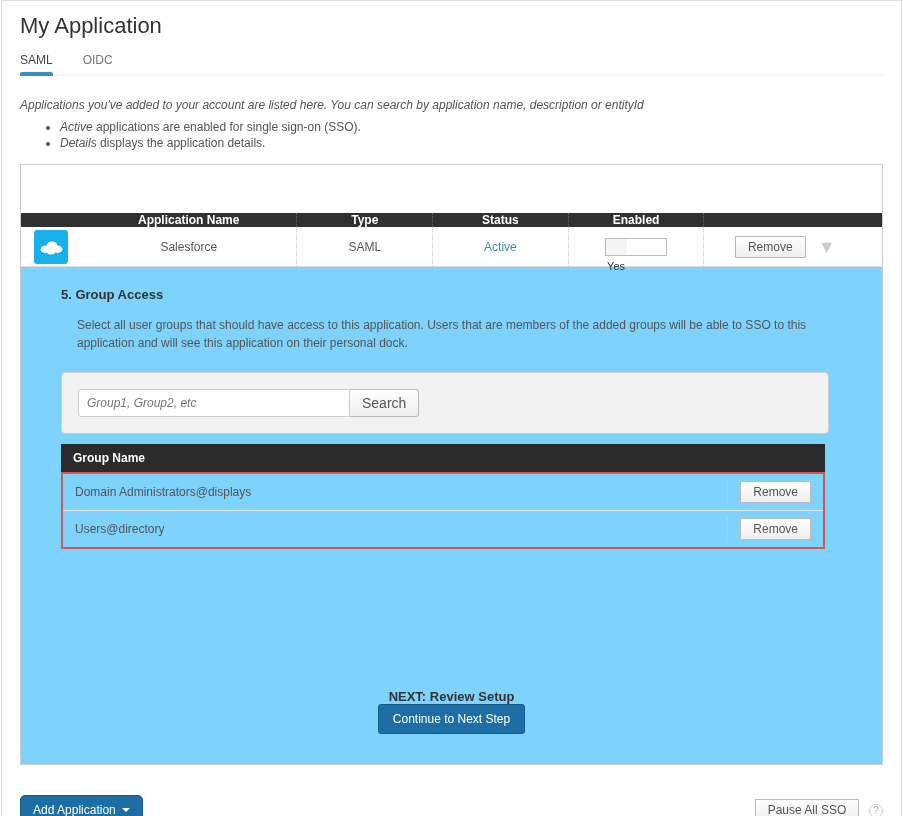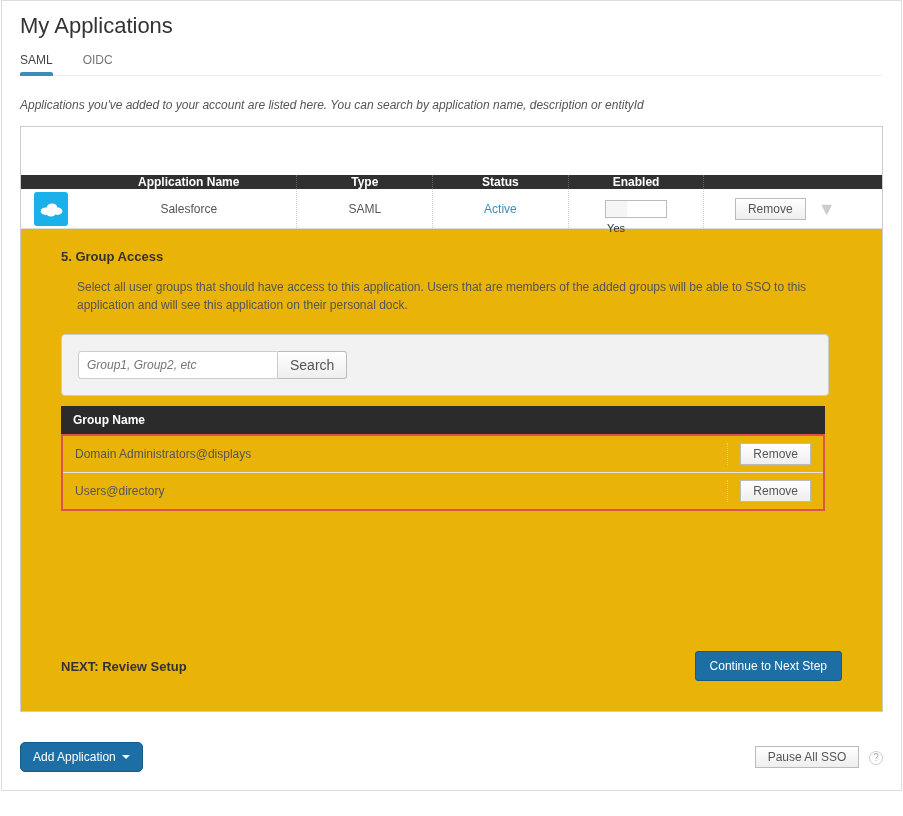--- a/index.html
+++ b/index.html
@@ -27,52 +27,56 @@
 .app-row .col-icon { justify-content: center; }
 .app-row .col-type, .app-row .col-status, .app-row .col-enabled, .app-row .col-actions { border-left: 1px dotted #ccc; }
 .app-icon { width: 34px; height: 34px; background: #1ab1eb; border-radius: 3px; display:flex;align-items:center;justify-content:center; }
 .app-icon svg { width: 26px; height: 18px; }
 .link { color: #3d8dbc; cursor: pointer; }
 .toggle { width: 62px; height: 18px; border: 1px solid #bbb; background: #f5f5f5; display: inline-flex; align-items: stretch; font-size: 11px; }
 .toggle-on { width: 21px; background: linear-gradient(#999,#bbb); color: #333; display:flex;align-items:center;justify-content:center; border-right:1px solid #aaa;margin-top:27px; }
 .toggle-off { flex:1; background:#fff; }
 .btn { border: 1px solid #bbb; background: linear-gradient(#fff,#eee); color: #555; padding: 3px 12px; font-size: 12px; border-radius: 0; cursor: pointer; }
 .chevron { margin-left: 12px; color: #ccc; font-size: 18px; line-height: 1; }
-.step-body { padding: 20px 40px 30px 40px; background: #eab308; }
+.step-body { padding: 20px 40px 30px 40px; background: #7dd3fc; }
 .step-title { font-size: 13px; font-weight: bold; color: #333; margin-bottom: 14px; }
 .step-desc { font-size: 12px; color: #555; line-height: 1.5; margin: 0 0 20px 16px; }
 .search-box { border: 1px solid #ccc; background: #f2f2f2; border-radius: 4px; padding: 16px; display:flex; align-items:center; gap:0; width: 768px; }
-.search-input { border: 1px solid #ccc; border-radius: 3px 0 0 3px; padding: 5px 8px; font-size: 12px; font-style: italic; color: #aaa; width: 200px; height: 28px; }
+.search-input { border: 1px solid #ccc; border-radius: 3px 0 0 3px; padding: 5px 8px; font-size: 12px; font-style: italic; color: #aaa; width: 272px; height: 28px; }
 .search-btn { border: 1px solid #bbb; border-left: none; background: linear-gradient(#fff,#eee); padding: 0 12px; font-size: 14px; height: 28px; border-radius: 0 3px 3px 0; color: #555; cursor: pointer; }
 .group-table { margin-top: 10px; width: 764px; }
 .group-header { background: #2b2b2b; color: #fff; font-size: 12px; font-weight: bold; padding: 7px 12px; }
 .group-rows { border: 2px solid #d9534f; border-top: 2px solid #d9534f; }
 .group-row { display:flex; align-items:center; justify-content:space-between; padding: 7px 12px; font-size: 12px; color: #555; border-bottom: 1px solid #e5e5e5; }
 .group-row:last-child { border-bottom: none; }
 .group-row .right { border-left: 1px dotted #ccc; padding-left: 12px; }
-.footer-row { display:flex; justify-content: space-between; align-items:center; margin-top: 140px; }
+.footer-row { display:flex; justify-content: space-between; align-items:center; margin-top: 140px; flex-direction: column; }
 .next-label { font-size: 13px; font-weight: bold; color: #333; }
 .primary-btn { background: #1c6ea4; color: #fff; border: 1px solid #165a87; padding: 7px 14px; font-size: 12px; border-radius: 3px; cursor: pointer; }
 .bottom-bar { display:flex; justify-content: space-between; align-items:center; margin-top: 30px; }
 .add-btn { background: #1c6ea4; color: #fff; border: 1px solid #165a87; padding: 7px 12px; font-size: 12px; border-radius: 5px; cursor: pointer; display:inline-flex; align-items:center; gap:6px; }
 .caret-down { width:0;height:0;border-left:4px solid transparent;border-right:4px solid transparent;border-top:4px solid #fff; display:inline-block; }
 .help-icon { color:#aaa; border:1px solid #ccc; border-radius:50%; width:14px;height:14px;display:inline-flex;align-items:center;justify-content:center;font-size:10px;margin-left:6px; }
 </style>
 </head>
 <body>
 
 <div class="page">
-  <div class="title">My Applications</div>
+  <div class="title">My Application</div>
 
   <div class="tabs">
     <div class="tab active">SAML</div>
     <div class="tab">OIDC</div>
   </div>
 
   <div class="intro">Applications you've added to your account are listed here. You can search by application name, description or entityId</div>
+  <ul class="intro-sub">
+    <li><em>Active</em><span> applications are enabled for single sign-on (SSO).</span></li>
+    <li><em>Details</em><span> displays the application details.</span></li>
+  </ul>
 
   <div class="apps-box">
     <div class="apps-header">
       <div class="col-icon"></div>
       <div class="col-name">Application Name</div>
       <div class="col-type">Type</div>
       <div class="col-status">Status</div>
       <div class="col-enabled">Enabled</div>
       <div class="col-actions"></div>
     </div>

